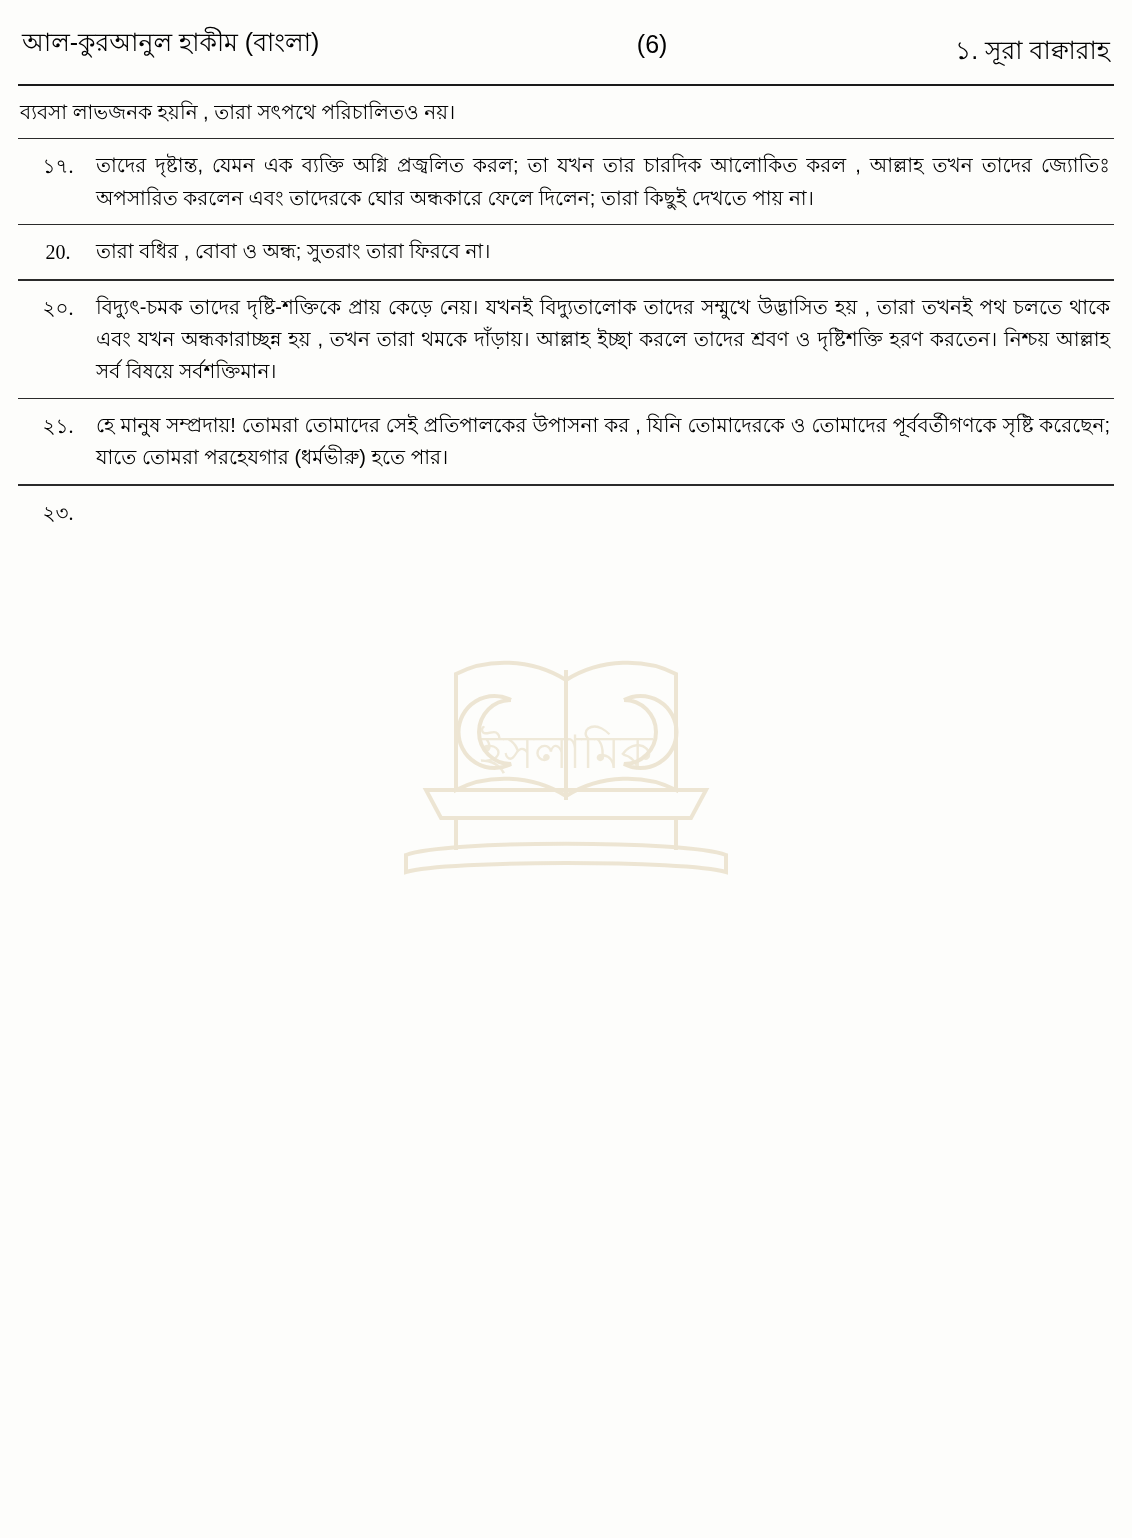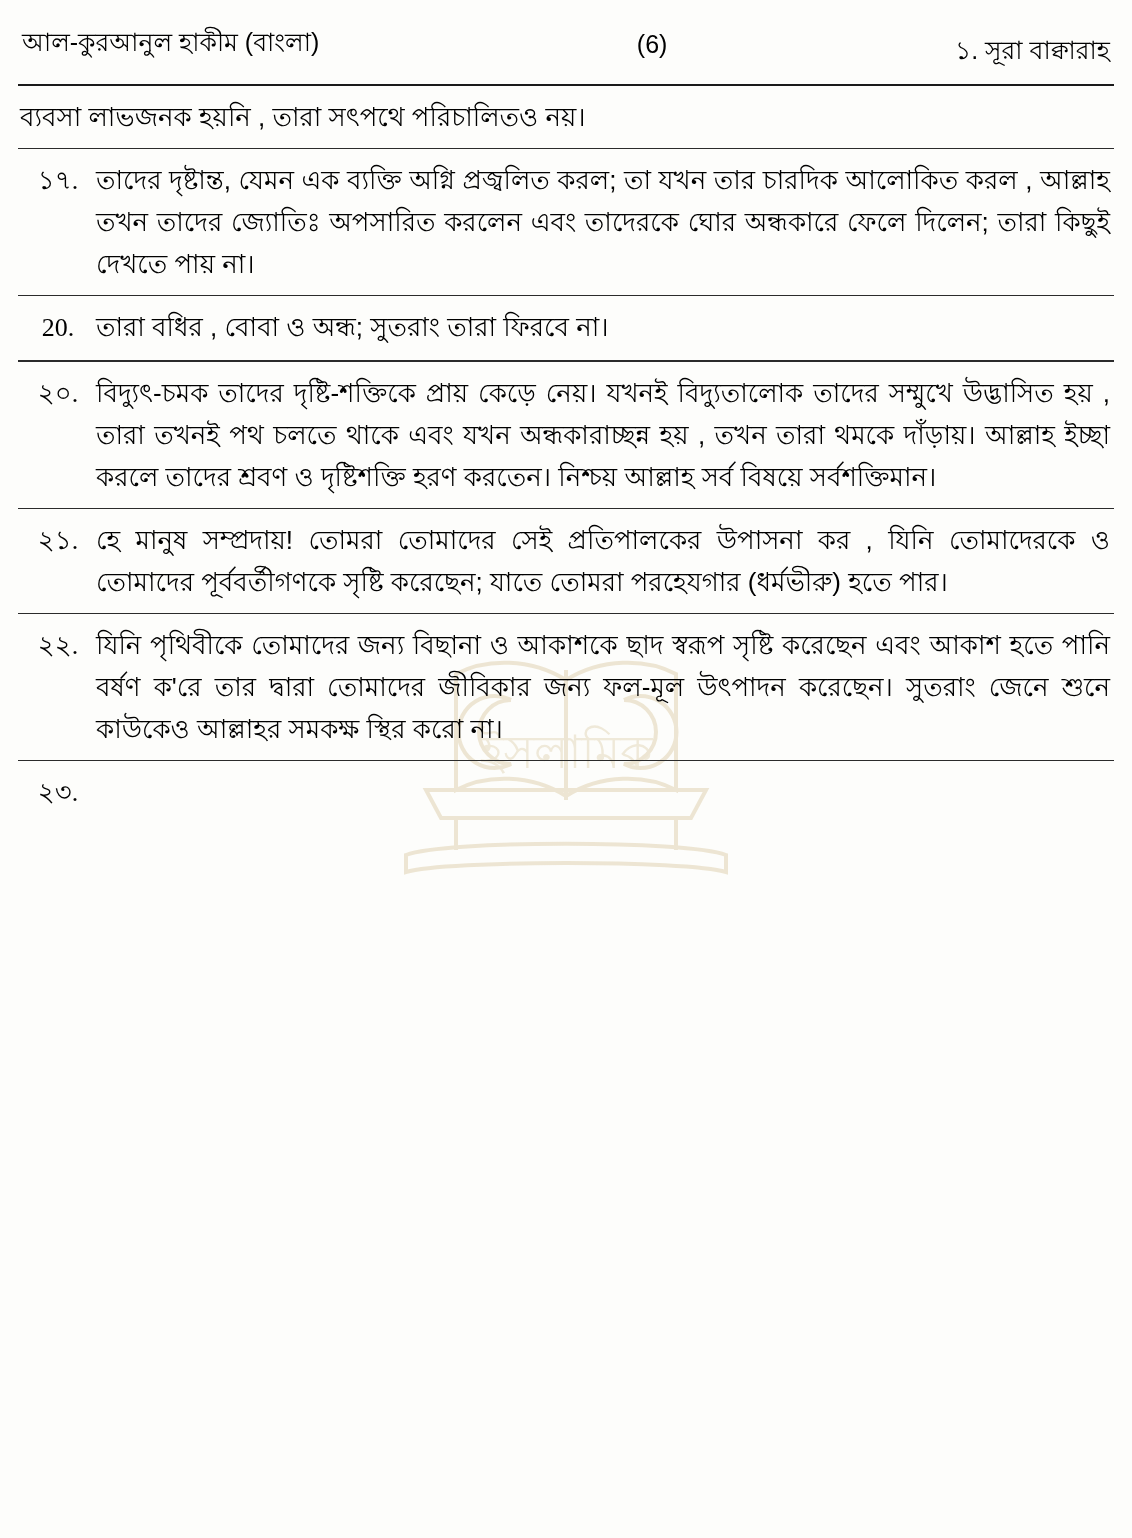--- a/index.html
+++ b/index.html
@@ -57,21 +57,21 @@
   }
   .rule.thin {
     height: 1px;
     background: #2b2b2b;
   }
 
   .verse {
     display: flex;
     align-items: flex-start;
     padding: 10px 22px 10px 20px;
-    font-size: 26px;
+    font-size: 20px;
     line-height: 1.62;
     color: #000;
   }
   .verse .num {
     flex: 0 0 76px;
     text-align: center;
     padding-top: 1px;
     white-space: nowrap;
     font-family: Liberation Serif, serif;
   }
@@ -141,24 +141,20 @@
       <div class="txt">বিদ্যুৎ-চমক তাদের দৃষ্টি-শক্তিকে প্রায় কেড়ে নেয়। যখনই বিদ্যুতালোক তাদের সম্মুখে উদ্ভাসিত হয় , তারা তখনই পথ চলতে থাকে এবং যখন অন্ধকারাচ্ছন্ন হয় , তখন তারা থমকে দাঁড়ায়। আল্লাহ ইচ্ছা করলে তাদের শ্রবণ ও দৃষ্টিশক্তি হরণ করতেন। নিশ্চয় আল্লাহ সর্ব বিষয়ে সর্বশক্তিমান।</div>
     </div>
     <div class="rule thin"></div>
 
     <div class="verse">
       <div class="num">২১.</div>
       <div class="txt">হে মানুষ সম্প্রদায়! তোমরা তোমাদের সেই প্রতিপালকের উপাসনা কর , যিনি তোমাদেরকে ও তোমাদের পূর্ববর্তীগণকে সৃষ্টি করেছেন; যাতে তোমরা পরহেযগার (ধর্মভীরু) হতে পার।</div>
     </div>
     <div class="rule thin"></div>
 
-    <div class="verse">
-      <div class="num">২২.</div>
-      <div class="txt">যিনি পৃথিবীকে তোমাদের জন্য বিছানা ও আকাশকে ছাদ স্বরূপ সৃষ্টি করেছেন এবং আকাশ হতে পানি বর্ষণ ক'রে তার দ্বারা তোমাদের জীবিকার জন্য ফল-মূল উৎপাদন করেছেন। সুতরাং জেনে শুনে কাউকেও আল্লাহর সমকক্ষ স্থির করো না।</div>
-    </div>
     <div class="rule thin"></div>
 
     <div class="verse">
       <div class="num">২৩.</div>
     </div>
 
   </div>
 </div>
 
 </body></html>

